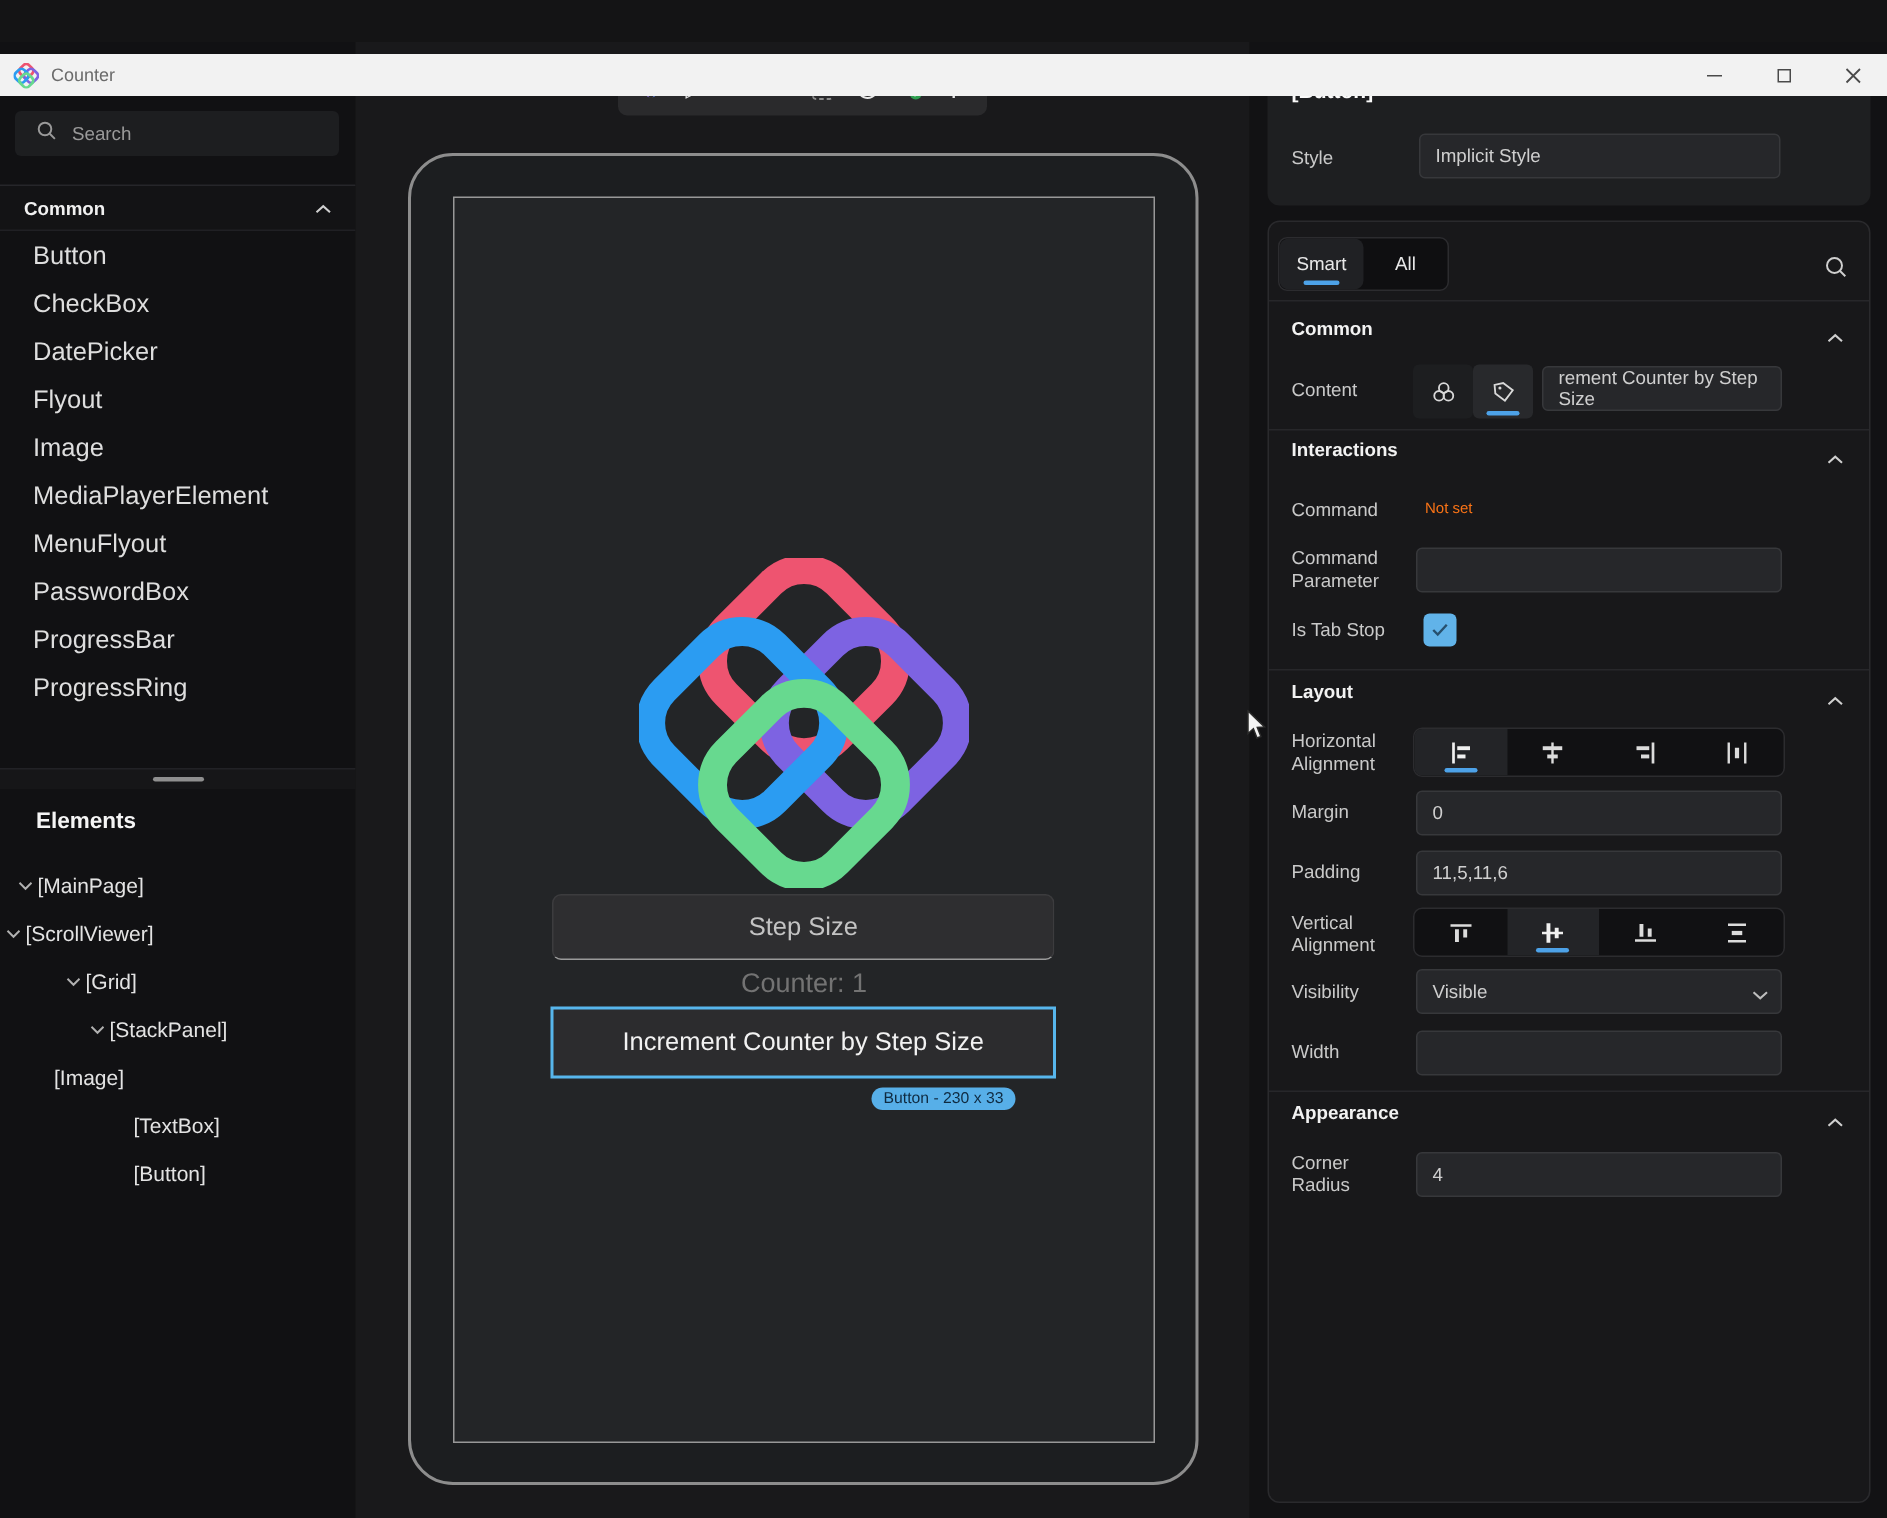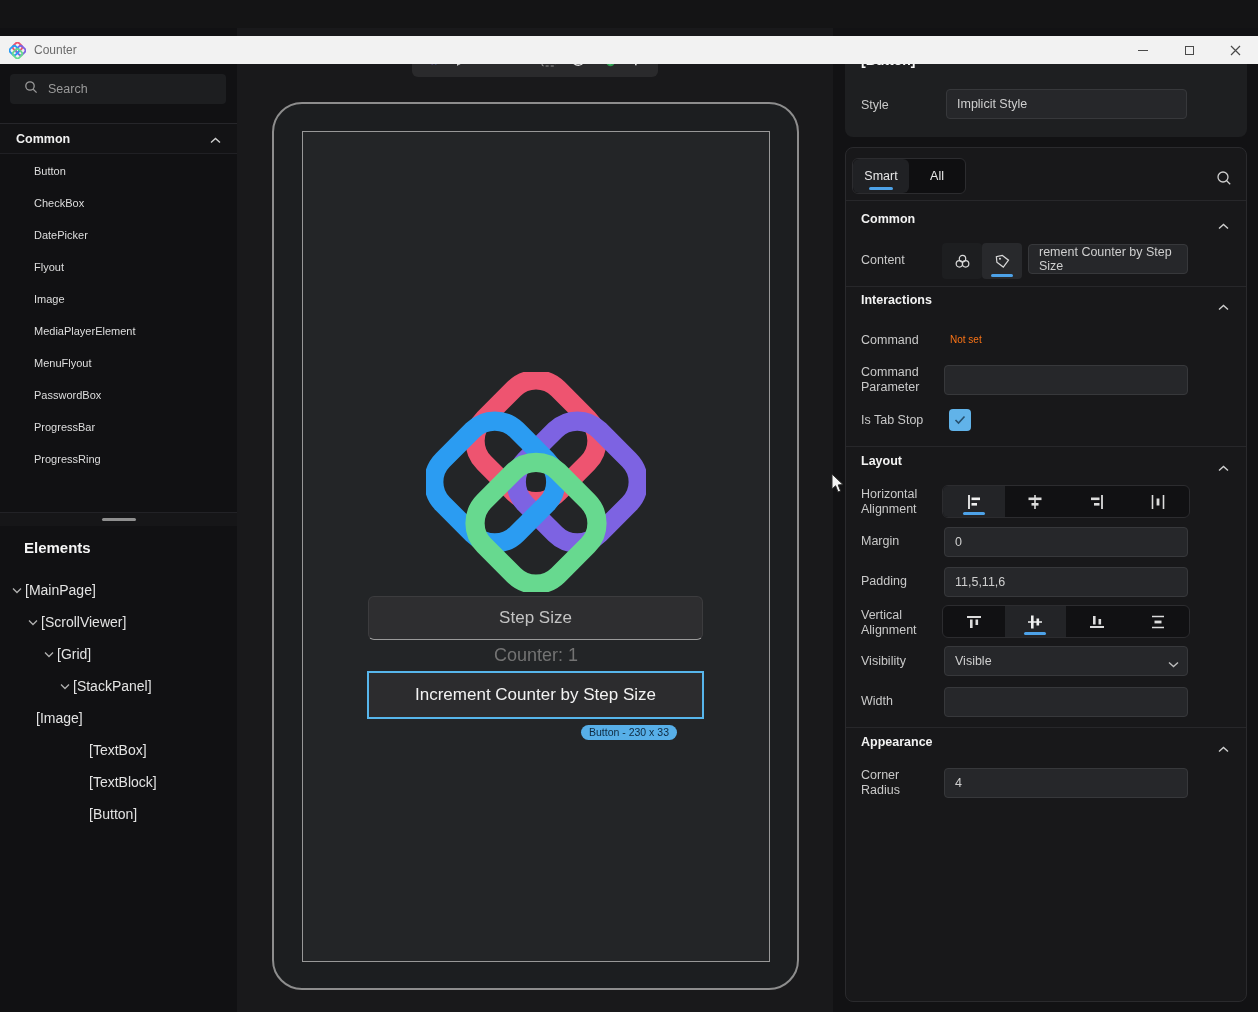--- a/index.html
+++ b/index.html
@@ -27,22 +27,22 @@
   .tb-search input { background:transparent; border:none; outline:none; color:#cfcfcf;
     font-size:12.5px; width:160px; font-family:"Liberation Sans",sans-serif; }
   .tb-search input::placeholder { color:#9a9a9a; }
   .tb-search .sicon { margin:0 10px 0 14px; }
   .tb-section { position:absolute; left:0; top:95px; width:237px; height:31px;
     border-top:1px solid #26262a; border-bottom:1px solid #202024;
     display:flex; align-items:center; background:#131315; }
   .tb-section .label { margin-left:16px; font-size:12.5px; font-weight:bold; color:#f0f0f0; }
   .tb-section .chev { margin-left:auto; margin-right:16px; }
   .tb-list { position:absolute; left:0; top:127px; width:237px; }
-  .tb-item { height:32px; display:flex; align-items:center; padding-left:34px;
-    font-size:11px; color:#dedede; cursor:default; }
+  .tb-item { height:32px; display:flex; align-items:center; padding-left:22px;
+    font-size:17px; color:#dedede; cursor:default; }
 
   .splitter { position:absolute; left:0; top:484px; width:237px; height:14px; background:#161618;
     border-top:1px solid #222226; display:flex; align-items:center; justify-content:center; }
   .splitter .handle { width:34px; height:3px; border-radius:2px; background:#8f8f8f; }
 
   .el-title { position:absolute; left:24px; top:511px; font-size:15px; font-weight:bold; color:#f5f5f5; }
   .el-tree { position:absolute; left:0; top:546px; width:237px; }
   .tree-item { height:32px; display:flex; align-items:center; font-size:14px; color:#e3e3e3; cursor:default;text-align:right; }
   .tree-item .tchev { width:17px; display:inline-flex; justify-content:center; }
 
@@ -201,21 +201,21 @@
 
   <div class="el-tree">
     <div class="tree-item" style="padding-left:8px">
       <span class="tchev">
           <svg width="10" height="7" viewBox="0 0 10 7">
             <path d="M1 1.5 L5 5.5 L9 1.5" fill="none" stroke="#b0b0b0" stroke-width="1.3"></path>
           </svg>
         </span>
       <span>[MainPage]</span>
     </div>
-    <div class="tree-item" style="padding-left:24px">
+    <div class="tree-item" style="">
       <span class="tchev">
           <svg width="10" height="7" viewBox="0 0 10 7">
             <path d="M1 1.5 L5 5.5 L9 1.5" fill="none" stroke="#b0b0b0" stroke-width="1.3"></path>
           </svg>
         </span>
       <span>[ScrollViewer]</span>
     </div>
     <div class="tree-item" style="padding-left:40px">
       <span class="tchev">
           <svg width="10" height="7" viewBox="0 0 10 7">
@@ -230,23 +230,20 @@
             <path d="M1 1.5 L5 5.5 L9 1.5" fill="none" stroke="#b0b0b0" stroke-width="1.3"></path>
           </svg>
         </span>
       <span>[StackPanel]</span>
     </div>
     <div class="tree-item" style="padding-left:36px">
       <span>[Image]</span>
     </div>
     <div class="tree-item" style="padding-left:89px">
       <span>[TextBox]</span>
-    </div>
-    <div class="tree-item" style="padding-left:89px">
-      <span>[TextBlock]</span>
     </div>
     <div class="tree-item" style="padding-left:89px">
       <span>[Button]</span>
     </div>
   </div>
 </div>
 
 <div class="canvas"></div>
 
 <div class="toolbar">

